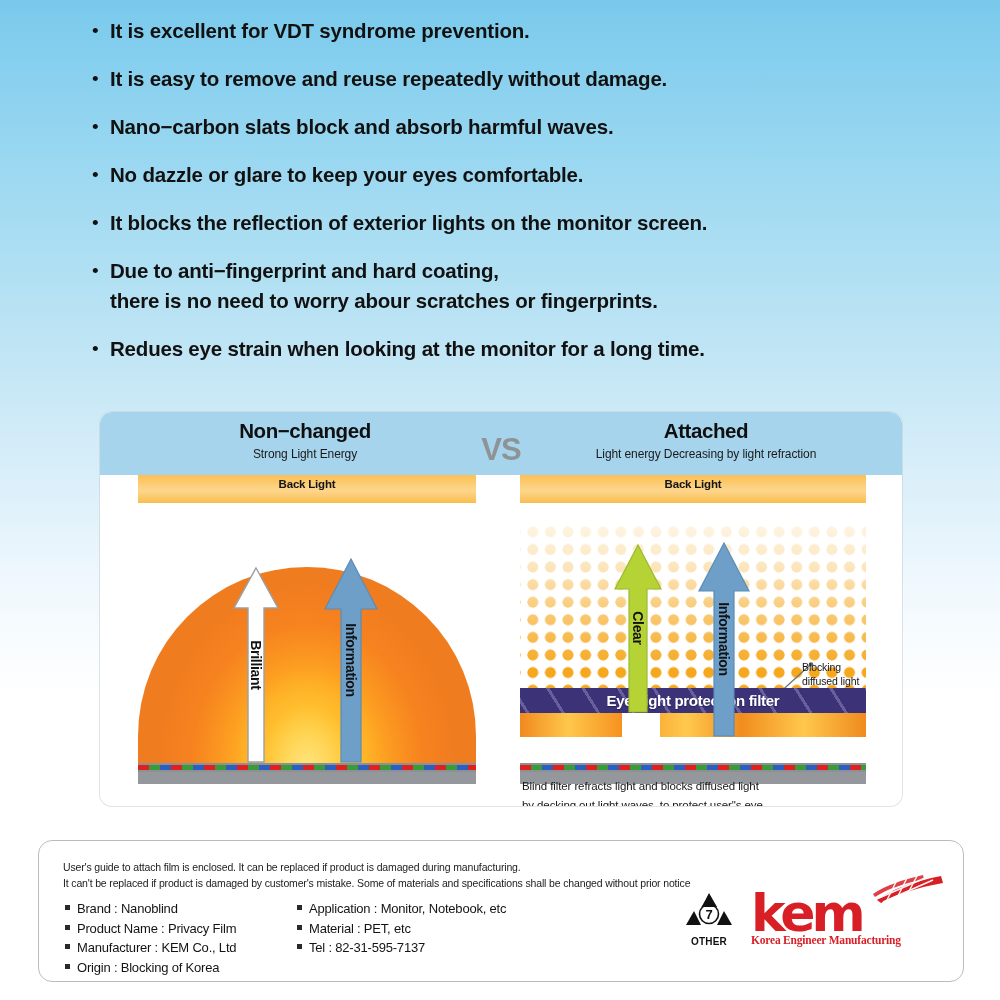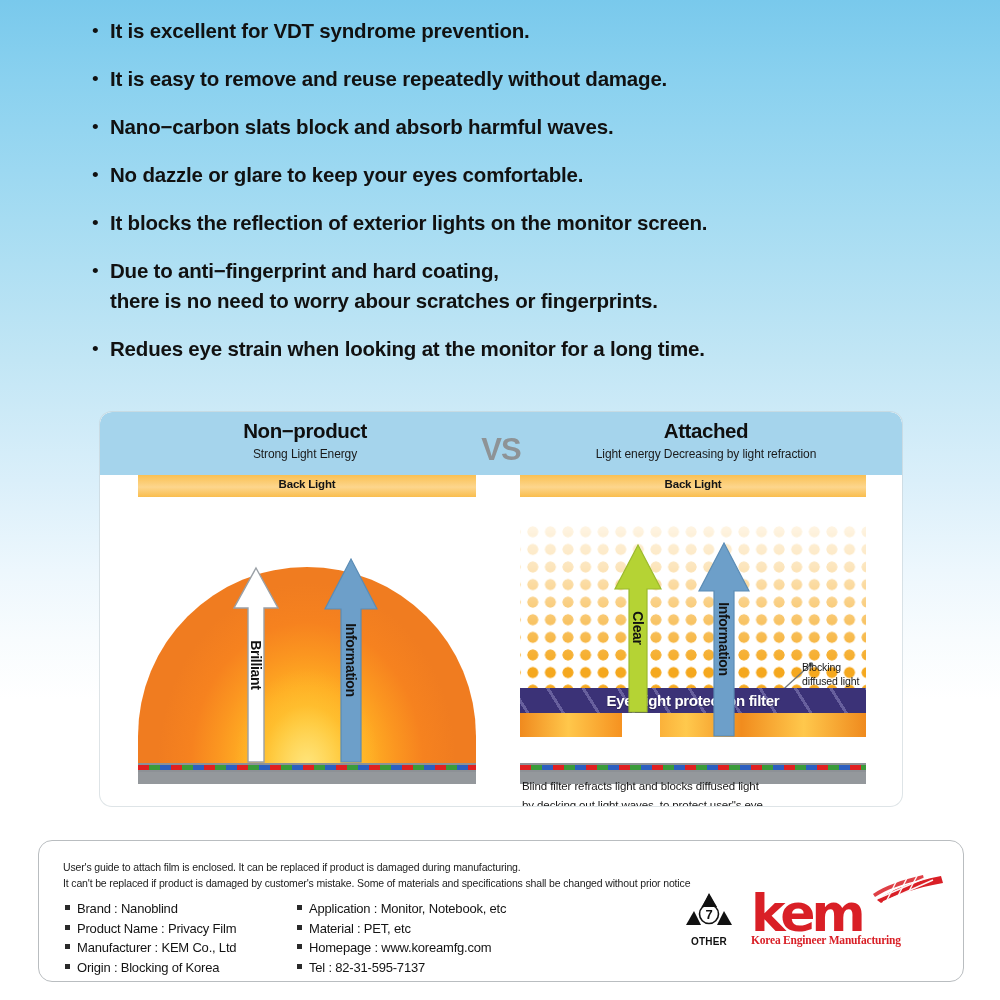--- a/index.html
+++ b/index.html
@@ -111,21 +111,21 @@
         #3a9b3a 11px, #3a9b3a 22px,
         #2c5fc0 22px, #2c5fc0 33px);
     border-top: 2px solid #8d9196;
     border-bottom: 2px solid #8d9196;
   }
   .layer-gray {
     height: 12px;
     background: #94989c;
   }
   .layer-backlight {
-    height: 22px;
+    height: 28px;
     background: linear-gradient(180deg,#fbbe52 0%,#fcd municipality 0%,#fdd27e 50%,#fbc157 100%);
     background: linear-gradient(180deg,#fac052 0%,#fdd68d 55%,#f9bd4e 100%);
     position: relative;
   }
   .layer-backlight span {
     position: absolute; left: 0; right: 0; top: 3px;
     text-align: center;
     font-size: 11.5px; font-weight: 700; color: #141414;
     letter-spacing: -0.2px;
   }
@@ -362,21 +362,21 @@
       <span class="feat-bullet">•</span>
       <span class="feat-text">Redues eye strain when looking at the monitor for a long time.</span>
     </div>
 
   </div>
 
   <div id="compare-card">
 
     <div id="compare-header">
       <div class="hdr-col" id="hdr-left">
-        <div class="hdr-title">Non−product</div>
+        <div class="hdr-title">Non−changed</div>
         <div class="hdr-sub">Strong Light Energy</div>
       </div>
       <div class="hdr-col" id="hdr-right">
         <div class="hdr-title">Attached</div>
         <div class="hdr-sub">Light energy Decreasing by light refraction</div>
       </div>
       <div id="vs-label">VS</div>
     </div>
 
     <div id="compare-body">
@@ -486,24 +486,20 @@
     </div>
 
     <div class="spec-col" id="spec-col-2">
       <div class="spec-item">
         <span class="spec-sq"></span>
         <span>Application : Monitor, Notebook, etc</span>
       </div>
       <div class="spec-item">
         <span class="spec-sq"></span>
         <span>Material : PET, etc</span>
-      </div>
-      <div class="spec-item">
-        <span class="spec-sq"></span>
-        <span>Homepage : www.koreamfg.com</span>
       </div>
       <div class="spec-item">
         <span class="spec-sq"></span>
         <span>Tel : 82-31-595-7137</span>
       </div>
     </div>
 
     <div id="logo-block">
 
       <div id="recycle-mark">

